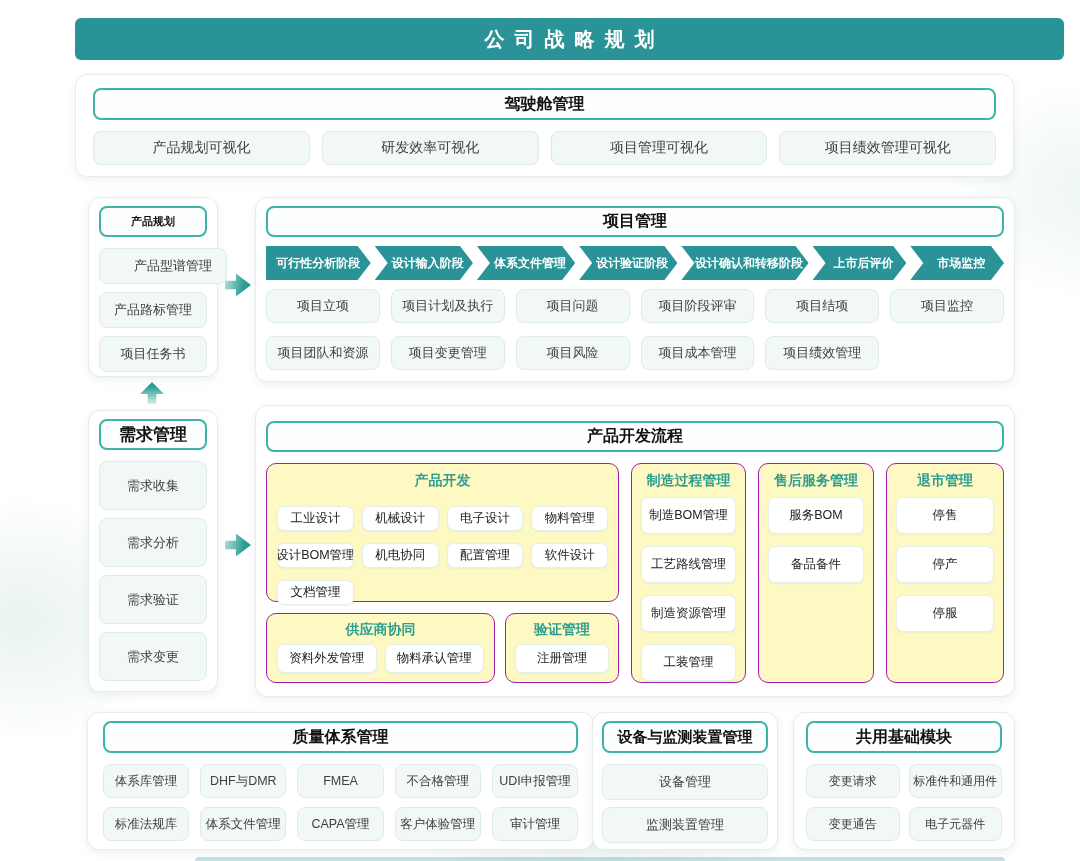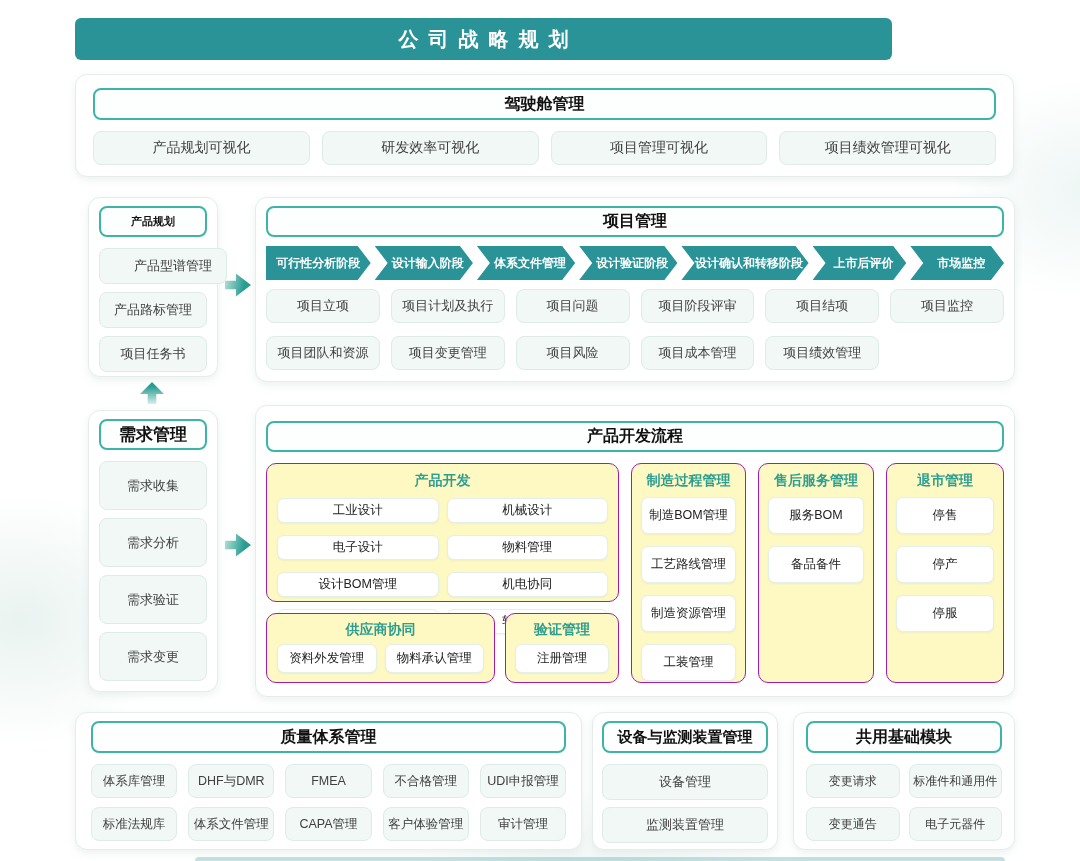--- a/index.html
+++ b/index.html
@@ -10,21 +10,21 @@
   
   .page::before{
     content:"";position:absolute;inset:0;pointer-events:none;
     background:
       radial-gradient(220px 180px at 2% 72%, rgba(206,228,222,.45), rgba(206,228,222,0) 70%),
       radial-gradient(200px 160px at 101% 22%, rgba(210,232,228,.40), rgba(210,232,228,0) 70%),
       radial-gradient(260px 120px at 55% 101%, rgba(222,238,234,.45), rgba(222,238,234,0) 70%);
   }
   
   .banner{
-    position:absolute;left:75px;top:18px;width:817px;height:42px;border-radius:6px;
+    position:absolute;left:75px;top:18px;width:989px;height:42px;border-radius:6px;
     background:#2a9397;color:#fff;font-size:20px;font-weight:bold;letter-spacing:10px;text-indent:10px;
     display:flex;align-items:center;justify-content:center;
   }
   
   .panel{
     position:absolute;background:#ffffff;border:1px solid #e4edea;border-radius:12px;
     box-shadow:0 3px 8px rgba(140,165,160,.16);
   }
   
   .title-box{
@@ -141,21 +141,21 @@
     <div class="chip" style="position:absolute;left:10px;top:221px;width:106px;height:47px;">需求变更</div>
   </div>
 
   <div class="arrow-right" style="left:225px;top:532px;"></div>
 
   <div class="panel" style="left:255px;top:405px;width:758px;height:290px;">
     <div class="title-box" style="left:10px;top:15px;width:734px;height:27px;">产品开发流程</div>
 
     <div class="group" style="left:10px;top:57px;width:353px;height:139px;padding:6px 10px;">
       <div class="group-title">产品开发</div>
-      <div style="display:grid;grid-template-columns:repeat(2,1fr);gap:12px 8px;grid-auto-rows:25px;margin-top:8px;">
+      <div style="display:grid;grid-template-columns:repeat(4,1fr);gap:12px 8px;grid-auto-rows:25px;margin-top:16px;">
         <div class="wchip">工业设计</div>
         <div class="wchip">机械设计</div>
         <div class="wchip">电子设计</div>
         <div class="wchip">物料管理</div>
         <div class="wchip">设计BOM管理</div>
         <div class="wchip">机电协同</div>
         <div class="wchip">配置管理</div>
         <div class="wchip">软件设计</div>
         <div class="wchip">文档管理</div>
       </div>
@@ -189,21 +189,21 @@
     </div>
 
     <div class="group" style="left:630px;top:57px;width:118px;height:220px;padding:6px 9px;">
       <div class="group-title">退市管理</div>
       <div class="wchip" style="height:35px;margin-top:7px;">停售</div>
       <div class="wchip" style="height:35px;margin-top:12px;">停产</div>
       <div class="wchip" style="height:35px;margin-top:12px;">停服</div>
     </div>
   </div>
 
-  <div class="panel" style="left:75px;top:712px;width:505px;height:136px;">
+  <div class="panel" style="left:87px;top:712px;width:505px;height:136px;">
     <div class="title-box" style="left:15px;top:8px;width:471px;height:28px;">质量体系管理</div>
     <div class="grid" style="left:15px;top:51px;width:475px;grid-template-columns:repeat(5,1fr);gap:9px 11px;grid-auto-rows:34px;">
       <div class="chip" style="font-size:12.5px;">体系库管理</div>
       <div class="chip" style="font-size:12.5px;">DHF与DMR</div>
       <div class="chip" style="font-size:12.5px;">FMEA</div>
       <div class="chip" style="font-size:12.5px;">不合格管理</div>
       <div class="chip" style="font-size:12.5px;">UDI申报管理</div>
       <div class="chip" style="font-size:12.5px;">标准法规库</div>
       <div class="chip" style="font-size:12.5px;">体系文件管理</div>
       <div class="chip" style="font-size:12.5px;">CAPA管理</div>

